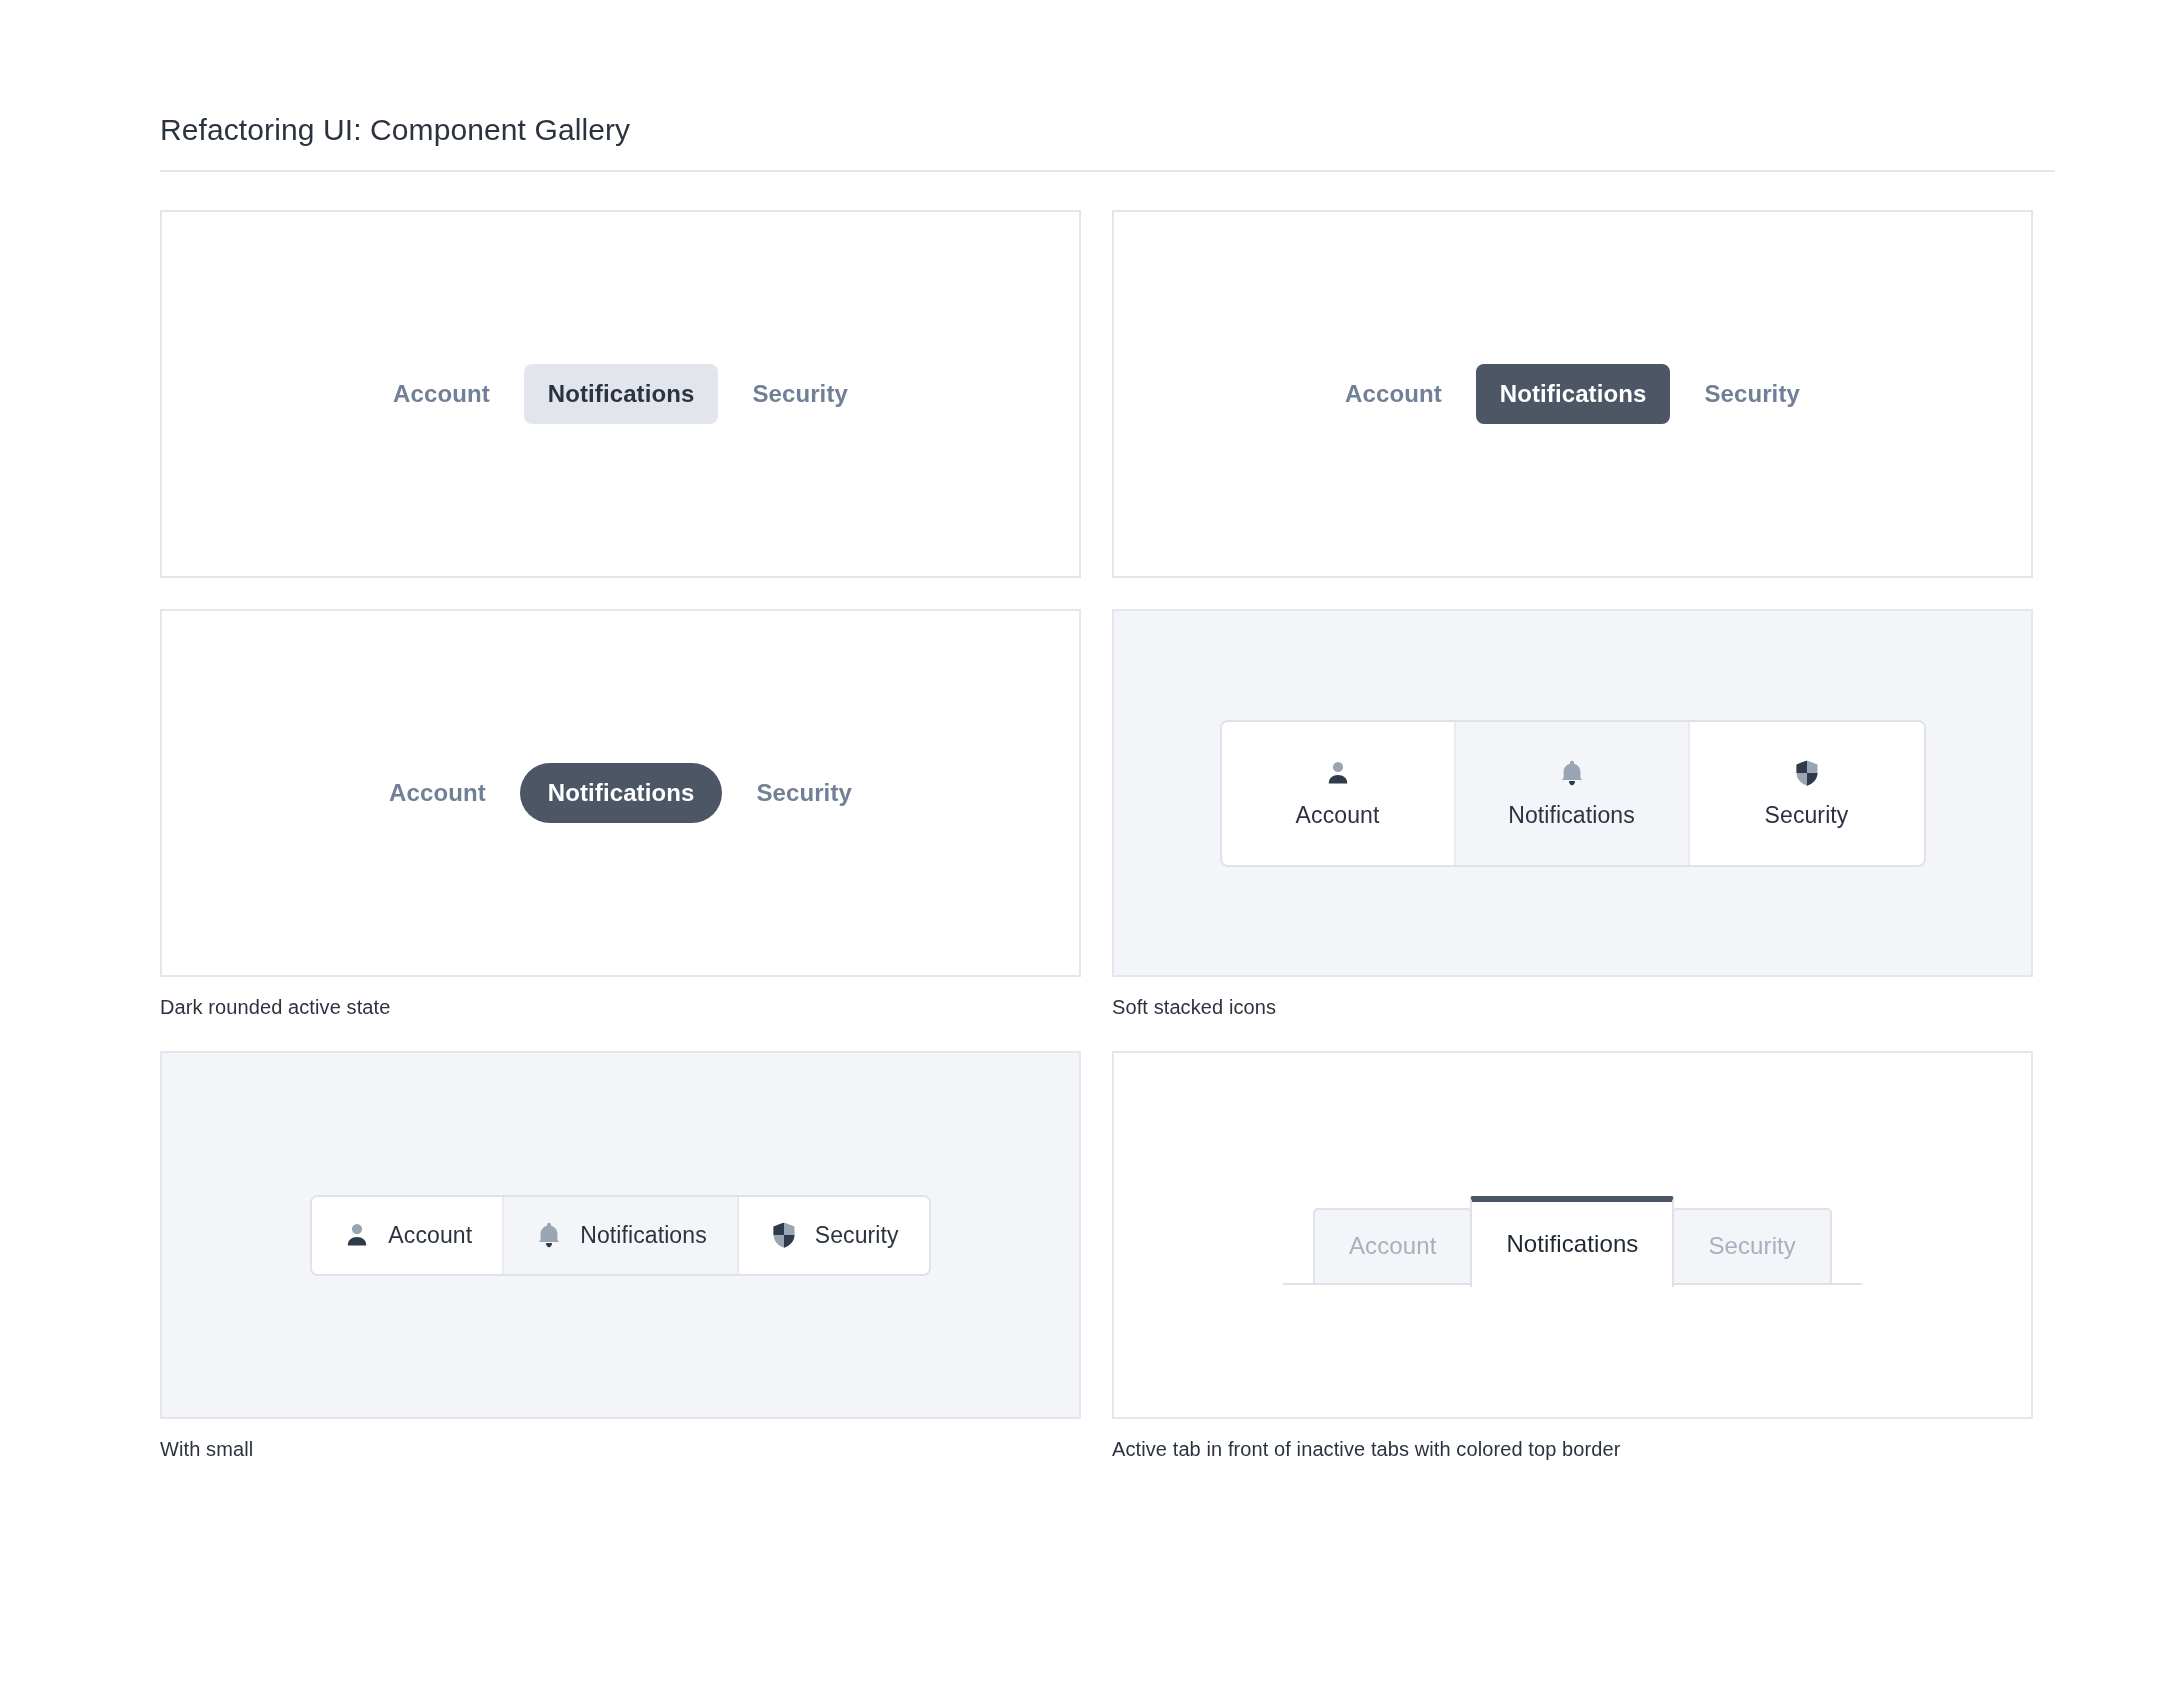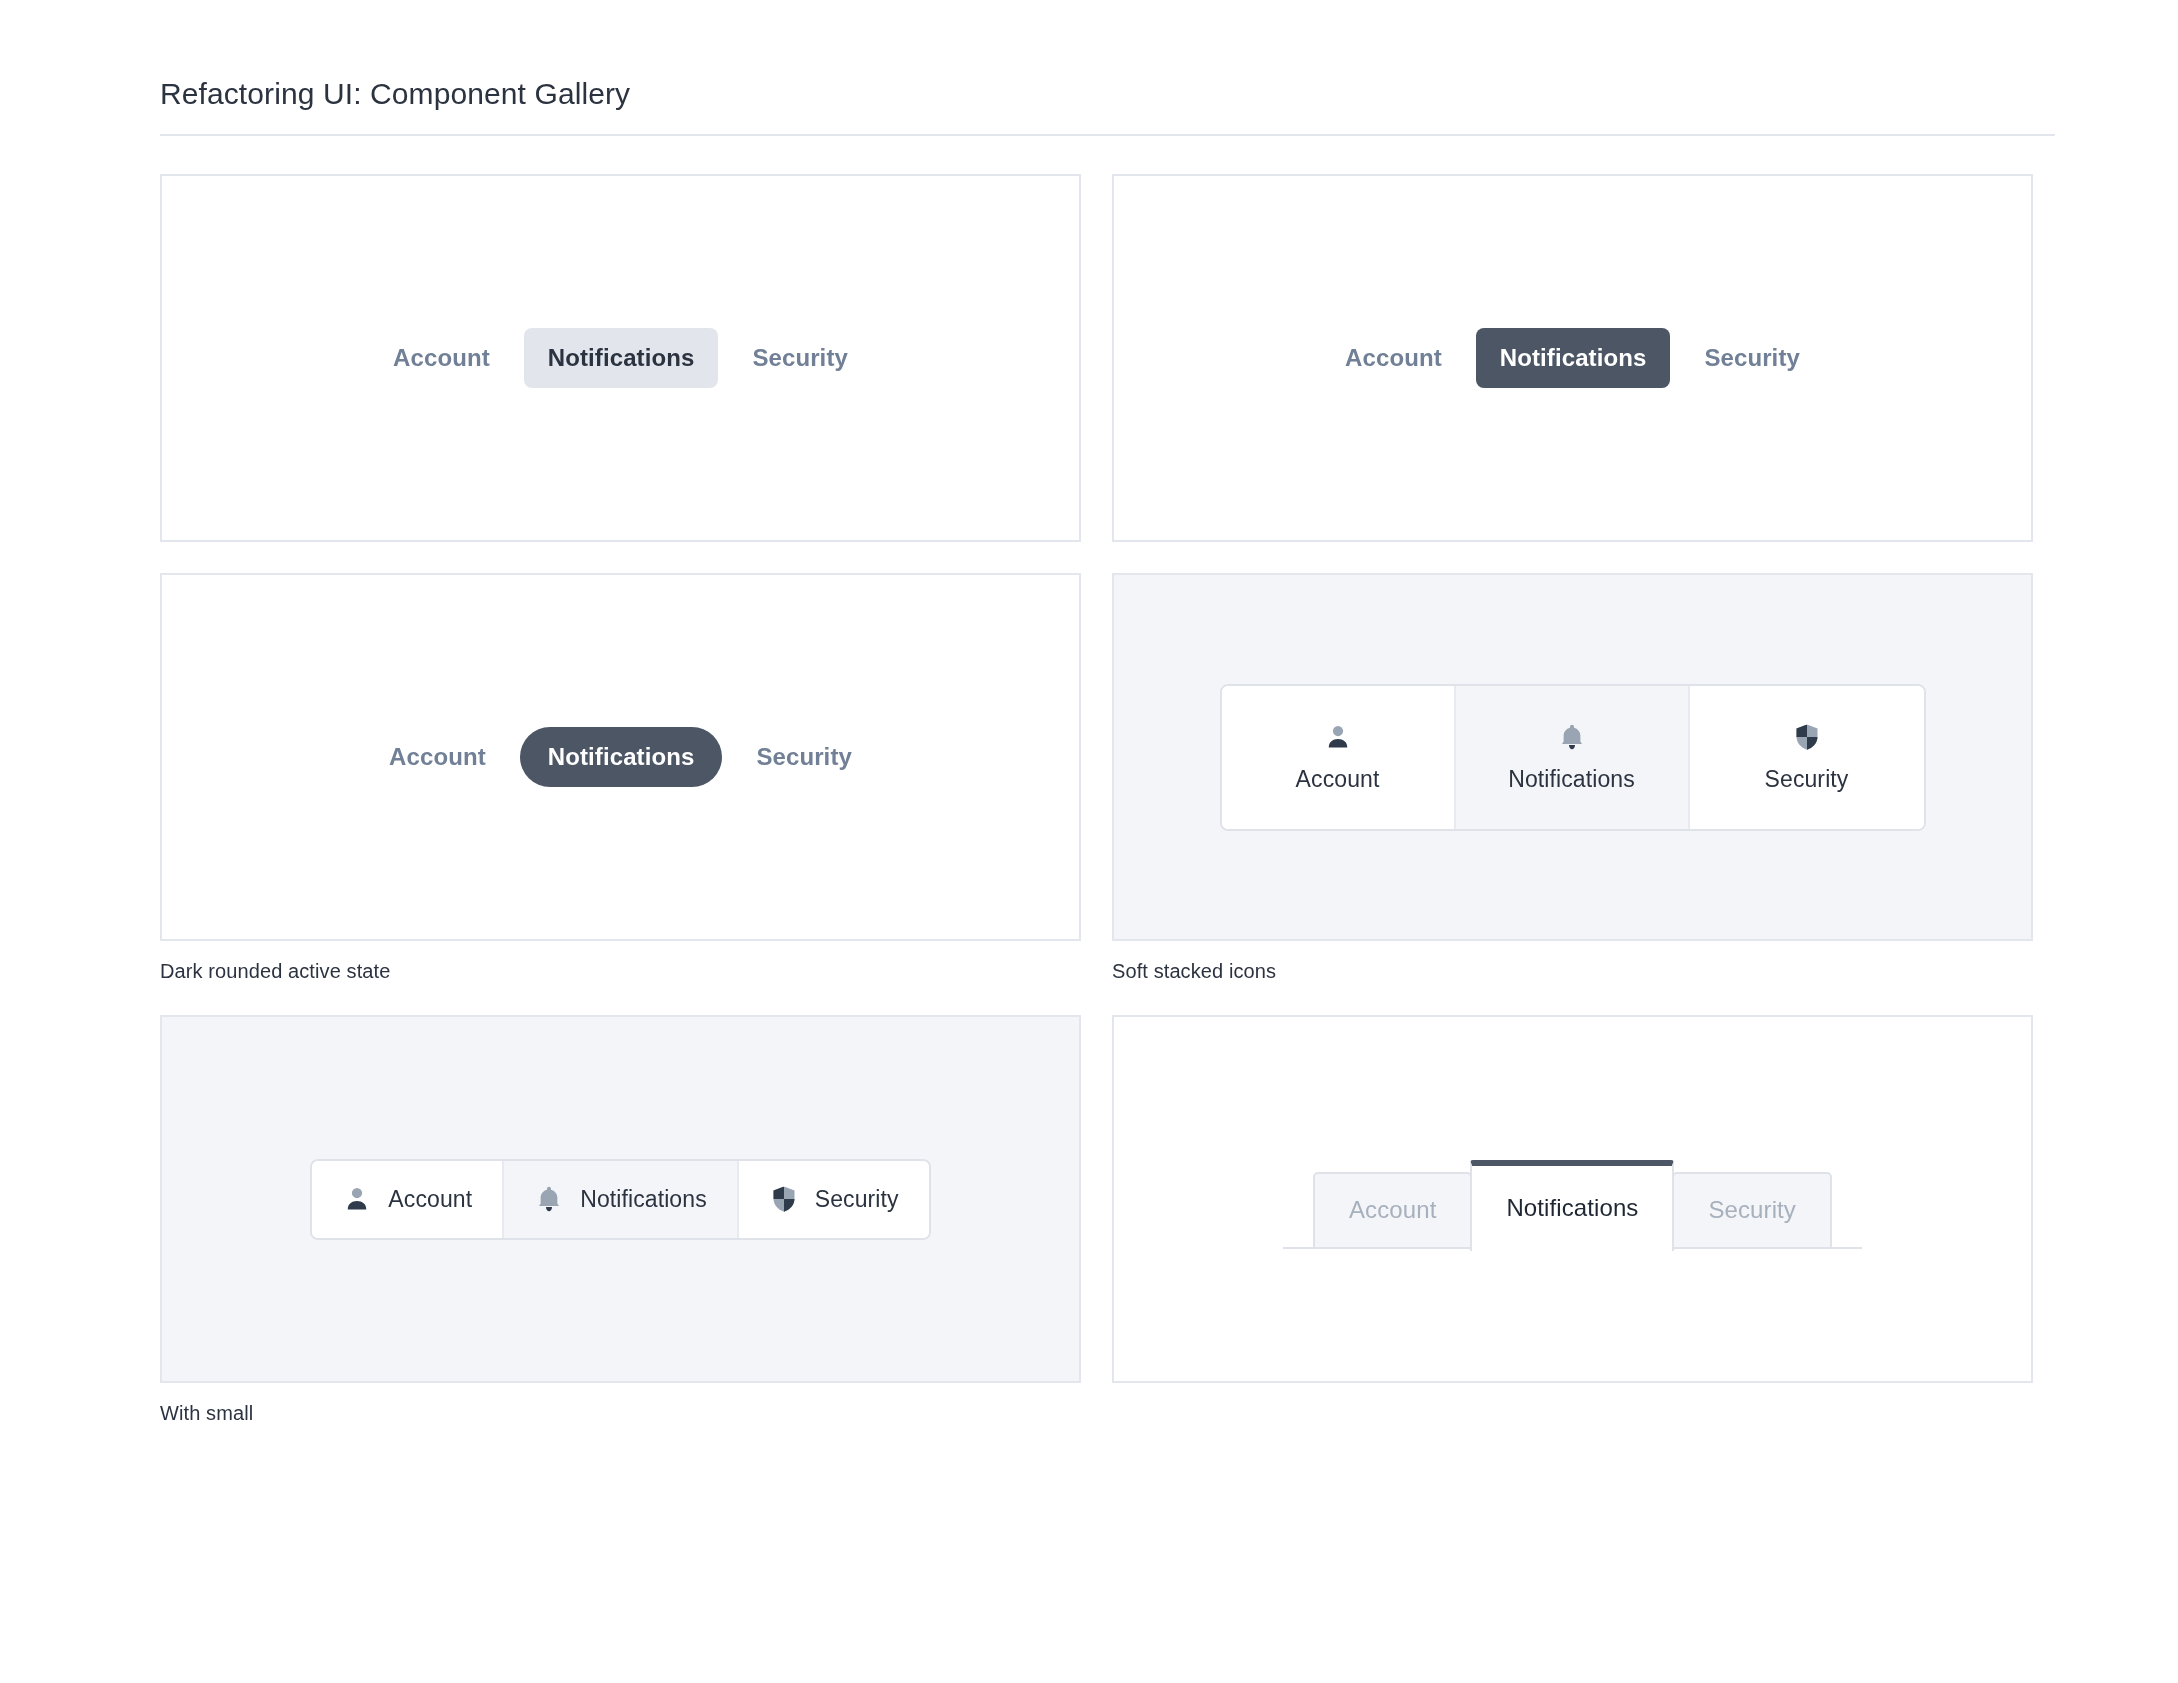--- a/index.html
+++ b/index.html
@@ -18,21 +18,21 @@
     position: relative;
     padding: 0 160px;
   }
 
   
   .gallery-title {
     font-size: 30px;
     font-weight: 400;
     color: #2c3340;
     letter-spacing: 0.1px;
-    padding-top: 76px;
+    padding-top: 112px;
     line-height: 1.2;
   }
   .title-rule {
     margin-top: 22px;
     height: 2px;
     background: #e3e6ec;
     width: 1895px;
   }
 
   
@@ -357,17 +357,18 @@
 
     <div class="cell">
       <div class="demo">
         <div class="folder-tabs">
           <div class="folder-baseline"></div>
           <button class="ftab ftab-inactive left">Account</button>
           <button class="ftab ftab-active">Notifications</button>
           <button class="ftab ftab-inactive right">Security</button>
         </div>
       </div>
+      <div class="caption">Active tab in front of inactive tabs with colored top border</div>
     </div>
 
   </div>
 </div>
 
 
 </body></html>

